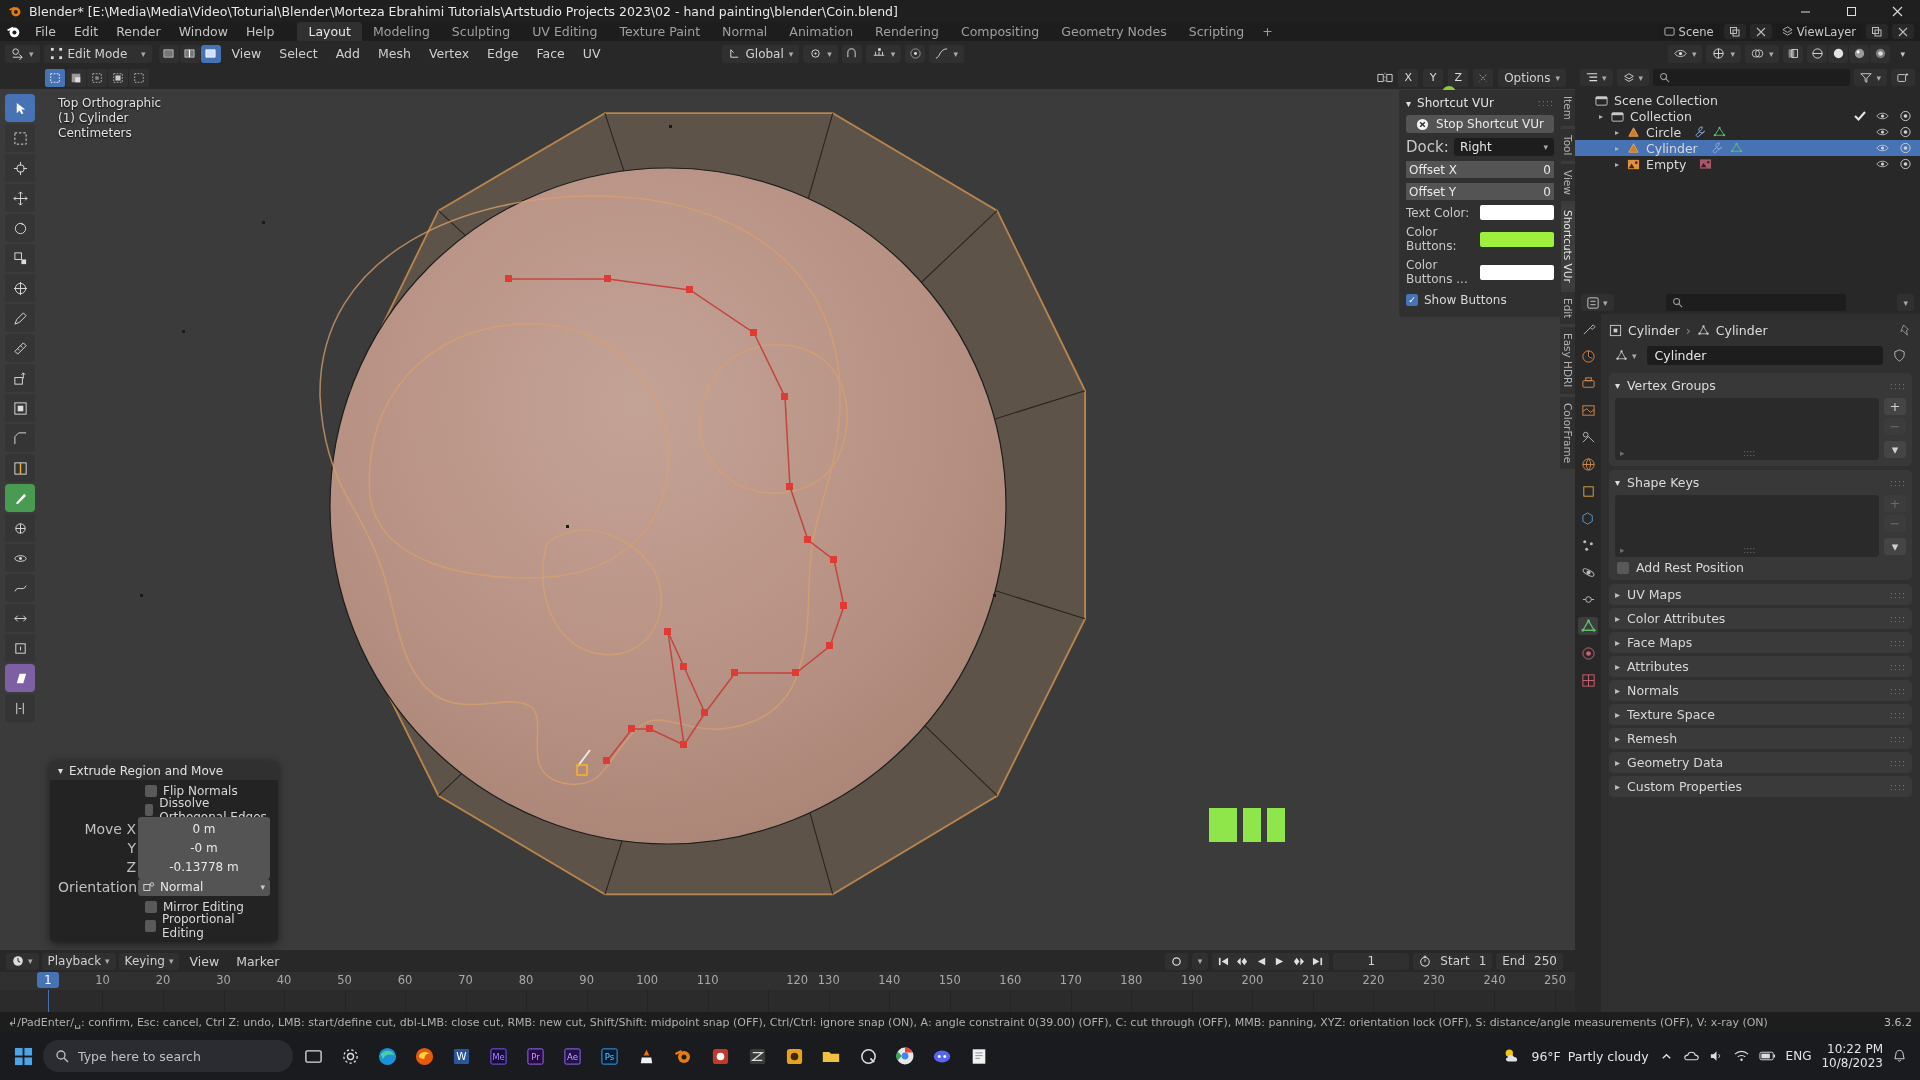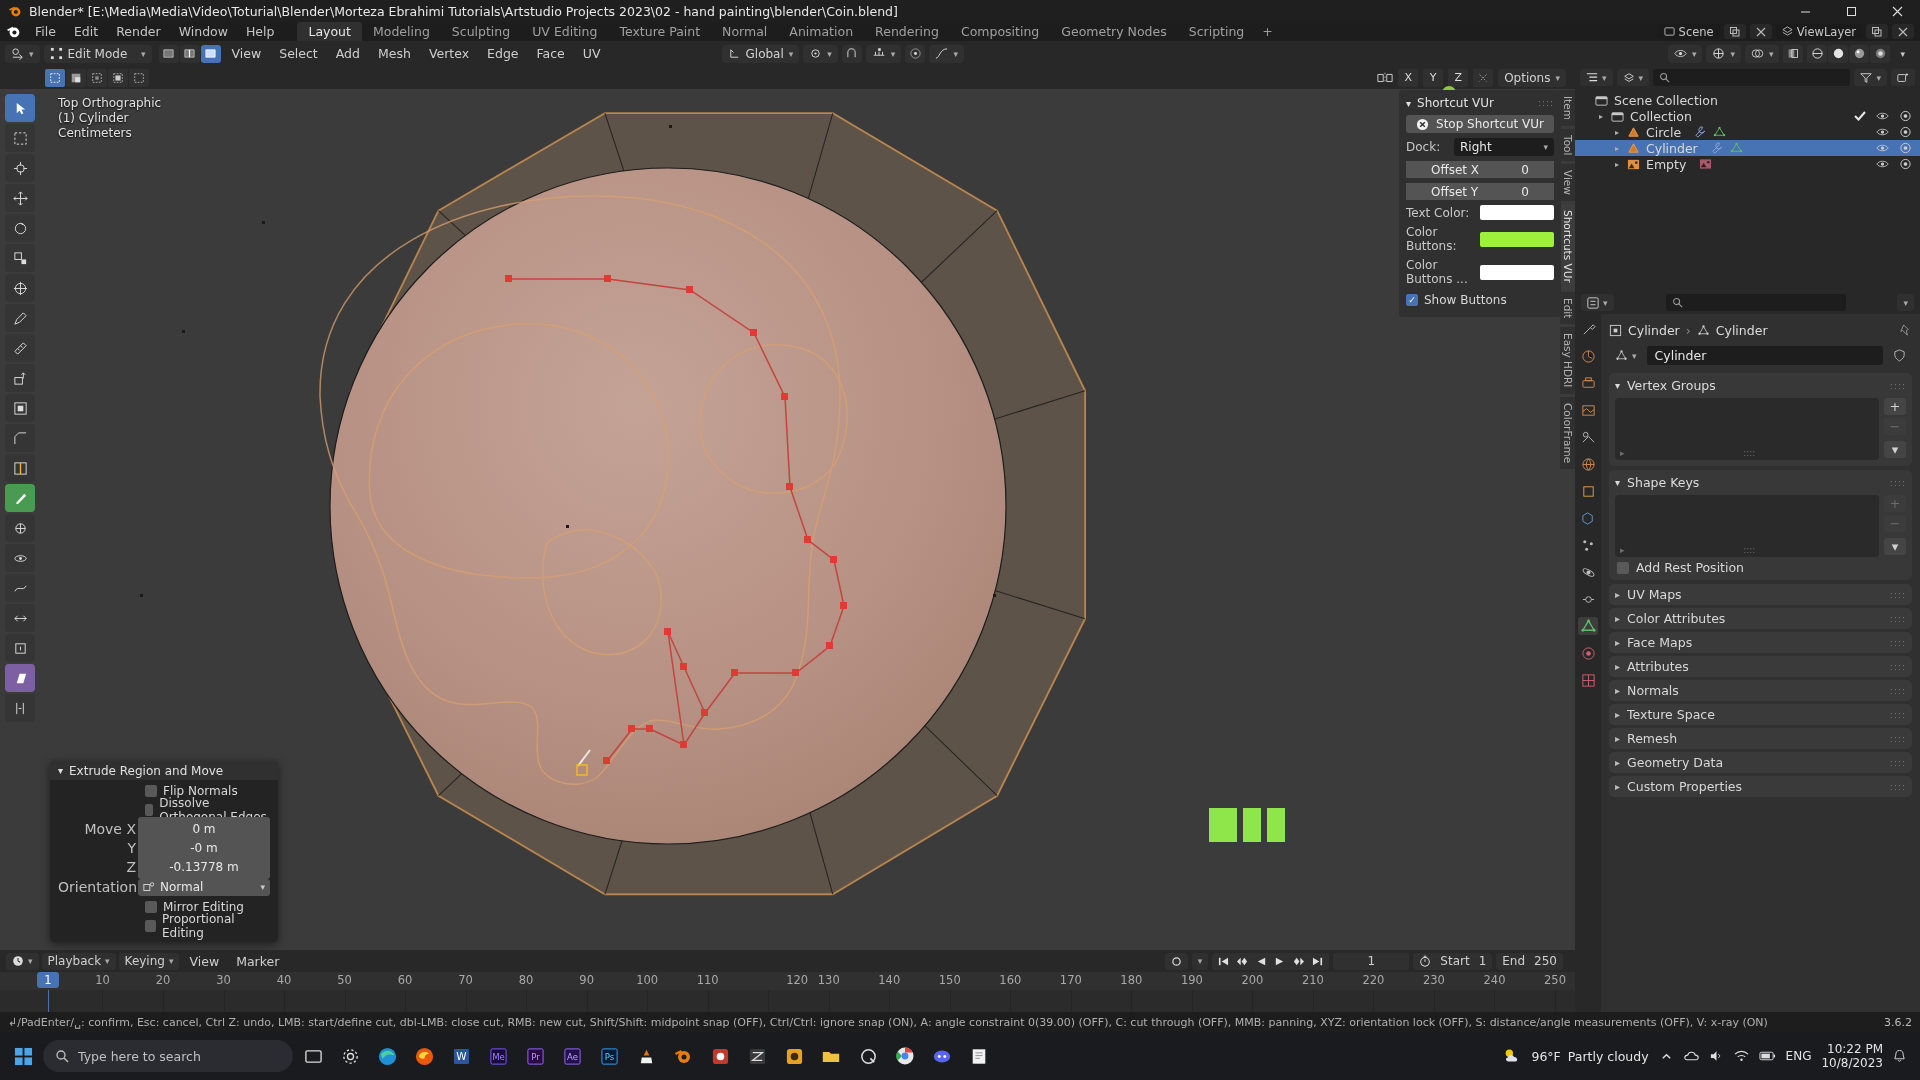--- a/index.html
+++ b/index.html
@@ -89,25 +89,25 @@
   .opdrop { flex:1; background:#545454; border-radius:3px; height:17px;
     display:flex; align-items:center; padding:0 5px; gap:5px; color:#e8e8e8; font-size:12px; }
 
   
   .vurpanel { position:absolute; right:14px; top:24px; width:162px;
     background:#303030; border-radius:4px; padding:4px 0 8px 0; z-index:9; font-size:12px; }
   .vurhdr { display:flex; align-items:center; gap:6px; padding:2px 7px 5px 7px; color:#e2e2e2; }
   .vurrow { display:flex; align-items:center; padding:0 7px; margin-bottom:5px; }
   .vurbtn { flex:1; height:18px; background:#545454; border-radius:3px;
     display:flex; align-items:center; justify-content:center; gap:7px; color:#e9e9e9; font-size:12px; }
-  .vurlbl { width:48px; color:#c9c9c9; font-size:12px; }
+  .vurlbl { width:48px; color:#c9c9c9; font-size:15px; }
   .vurdrop { flex:1; height:18px; background:#1d1d1d; border-radius:3px;
     display:flex; align-items:center; padding:0 6px; color:#e9e9e9; font-size:12px; }
   .vurnum { flex:1; height:17px; background:#545454; border-radius:0;
-    display:flex; align-items:center; justify-content:space-between; padding:0 25px;
+    display:flex; align-items:center; justify-content:space-between; padding:0 3px;
     color:#e9e9e9; font-size:12px; }
   .vurlbl2 { width:74px; color:#c9c9c9; font-size:12px; }
   .swatch { flex:1; height:15px; border-radius:2px; }
   .vurchk { display:flex; align-items:center; gap:6px; padding:2px 7px; }
   .cbblue { width:12px;height:12px;background:#4772b3;border-radius:2px;
     display:flex;align-items:center;justify-content:center;color:#fff;font-size:9px;}
 
   
   .vtabs { position:absolute; right:0; top:24px; width:15px; z-index:6; }
   .vtab { width:15px; background:#303030; border-radius:0 0 0 0; margin-bottom:3px;

